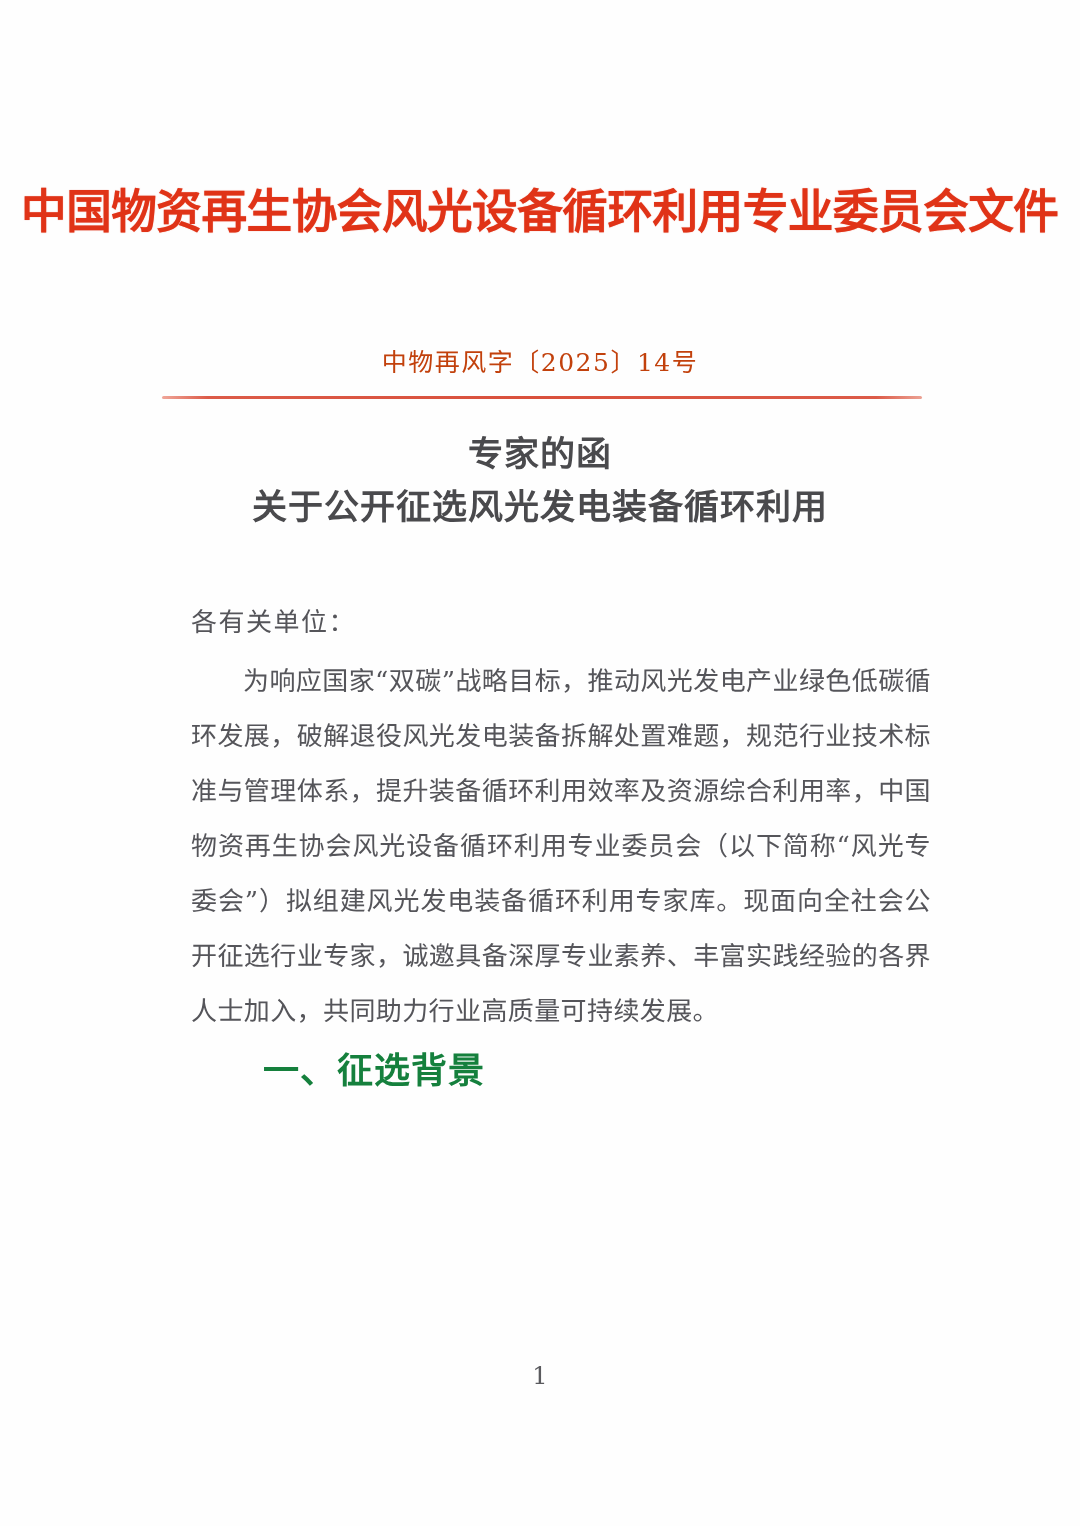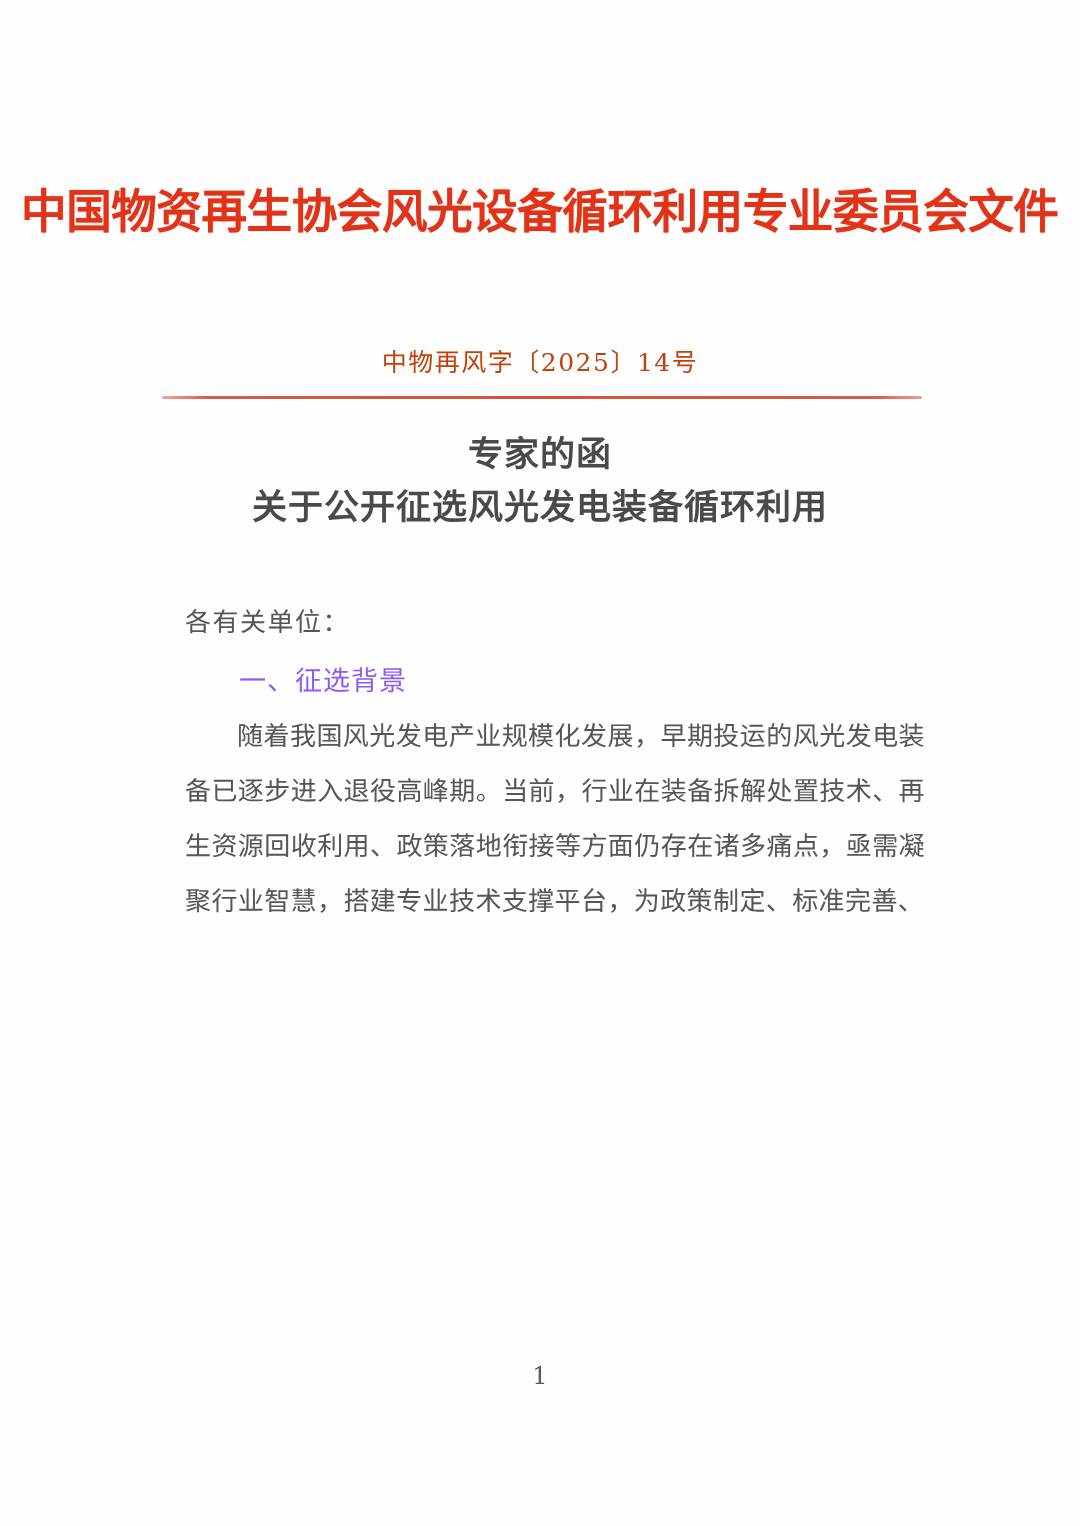--- a/index.html
+++ b/index.html
@@ -81,21 +81,21 @@
     line-height: 1.5;
     letter-spacing: 1px;
     color: #4a4a4d;
   }
   .doc-title .line { display: block; }
 
   
   .body-block {
     position: absolute;
     top: 604px;
-    left: 185px;
+    left: 191px;
     width: 740px;
   }
   .salutation,
   .para,
   .section-heading {
     font-family: "DejaVu Serif", "Liberation Serif", serif;
     color: #55555a;
   }
   .salutation {
     font-size: 26px;
@@ -107,25 +107,25 @@
     font-size: 26px;
     line-height: 55px;
     letter-spacing: 0.4px;
     margin: 0;
     text-align: justify;
     text-justify: inter-ideograph;
     text-indent: 2em;
   }
   .section-heading {
     font-family: "Liberation Sans", "DejaVu Sans", sans-serif;
-    font-weight: normal;
-    font-size: 27px;
+    font-weight: bold;
+    font-size: 36px;
     line-height: 55px;
     letter-spacing: 1px;
-    color: #8b5cf6;
+    color: #15803d;
     text-indent: 2em;
     margin: 4px 0 0 0;
   }
 
   
   .page-number {
     position: absolute;
     top: 1362px;
     left: 0;
     width: 1080px;
@@ -150,22 +150,22 @@
 
   <div class="doc-title">
     <span class="line">专家的函</span>
     <span class="line">关于公开征选风光发电装备循环利用</span>
   </div>
 
   <div class="body-block">
 
     <p class="salutation">各有关单位：</p>
 
+    <p class="para">为响应国家“双碳”战略目标，推动风光发电产业绿色低碳循环发展，破解退役风光发电装备拆解处置难题，规范行业技术标准与管理体系，提升装备循环利用效率及资源综合利用率，中国物资再生协会风光设备循环利用专业委员会（以下简称“风光专委会”）拟组建风光发电装备循环利用专家库。现面向全社会公开征选行业专家，诚邀具备深厚专业素养、丰富实践经验的各界人士加入，共同助力行业高质量可持续发展。</p>
 
     <p class="section-heading">一、征选背景</p>
 
-    <p class="para">随着我国风光发电产业规模化发展，早期投运的风光发电装备已逐步进入退役高峰期。当前，行业在装备拆解处置技术、再生资源回收利用、政策落地衔接等方面仍存在诸多痛点，亟需凝聚行业智慧，搭建专业技术支撑平台，为政策制定、标准完善、</p>
 
   </div>
 
   <div class="page-number">1</div>
 
 </div>
 
 </body></html>

